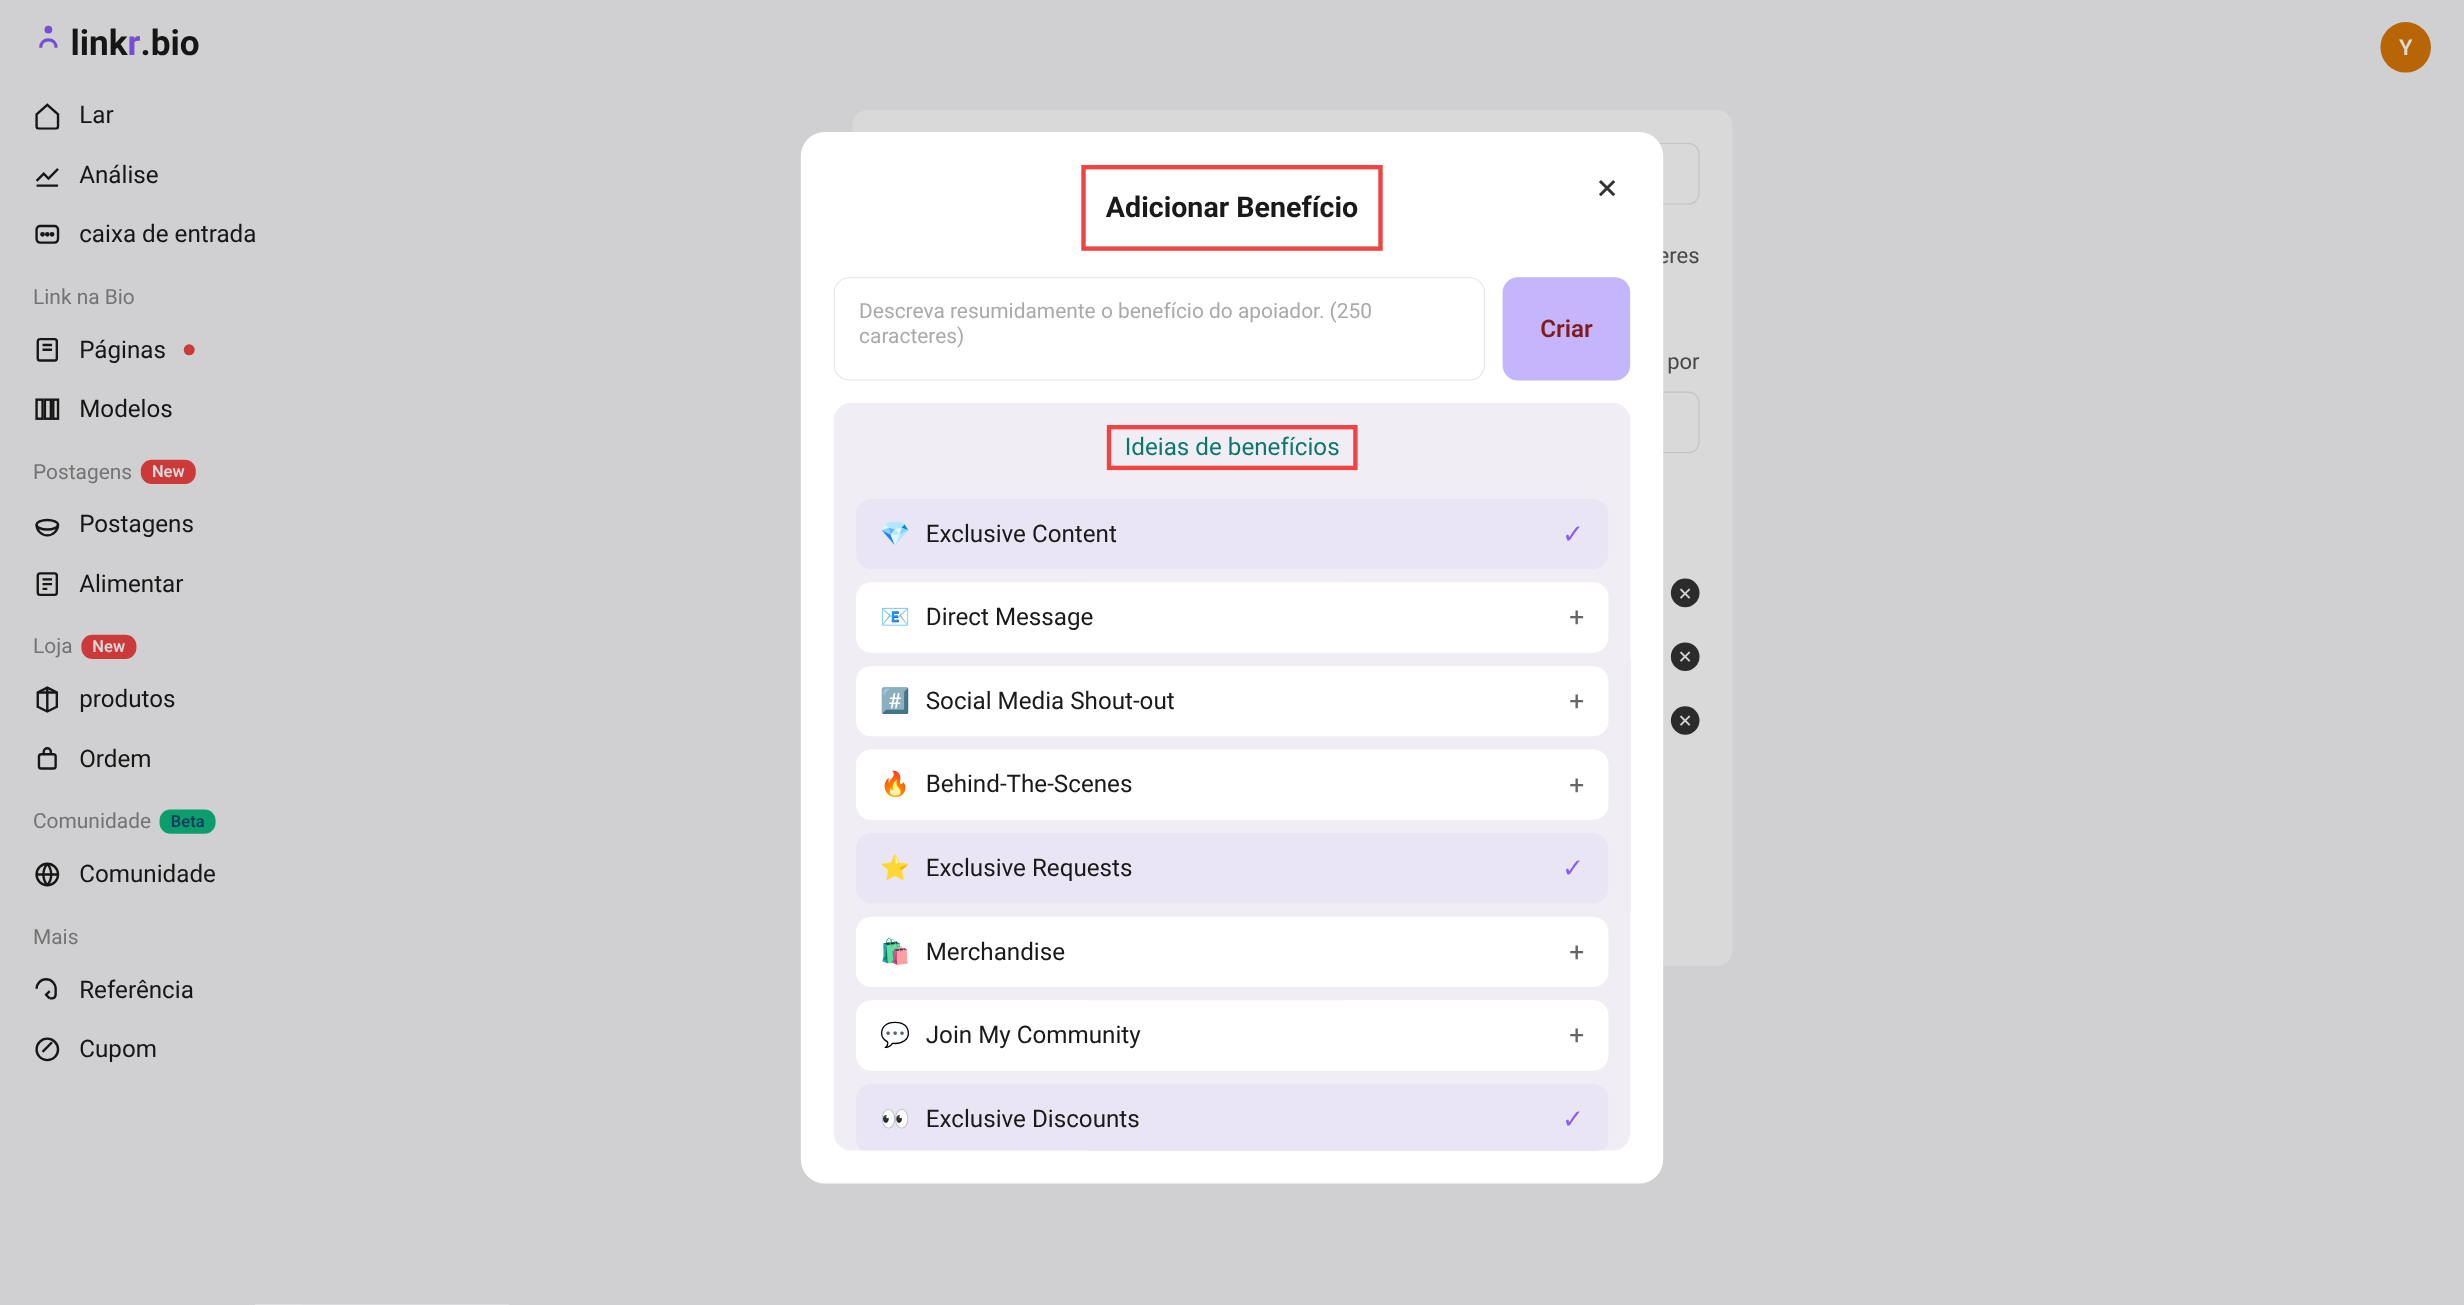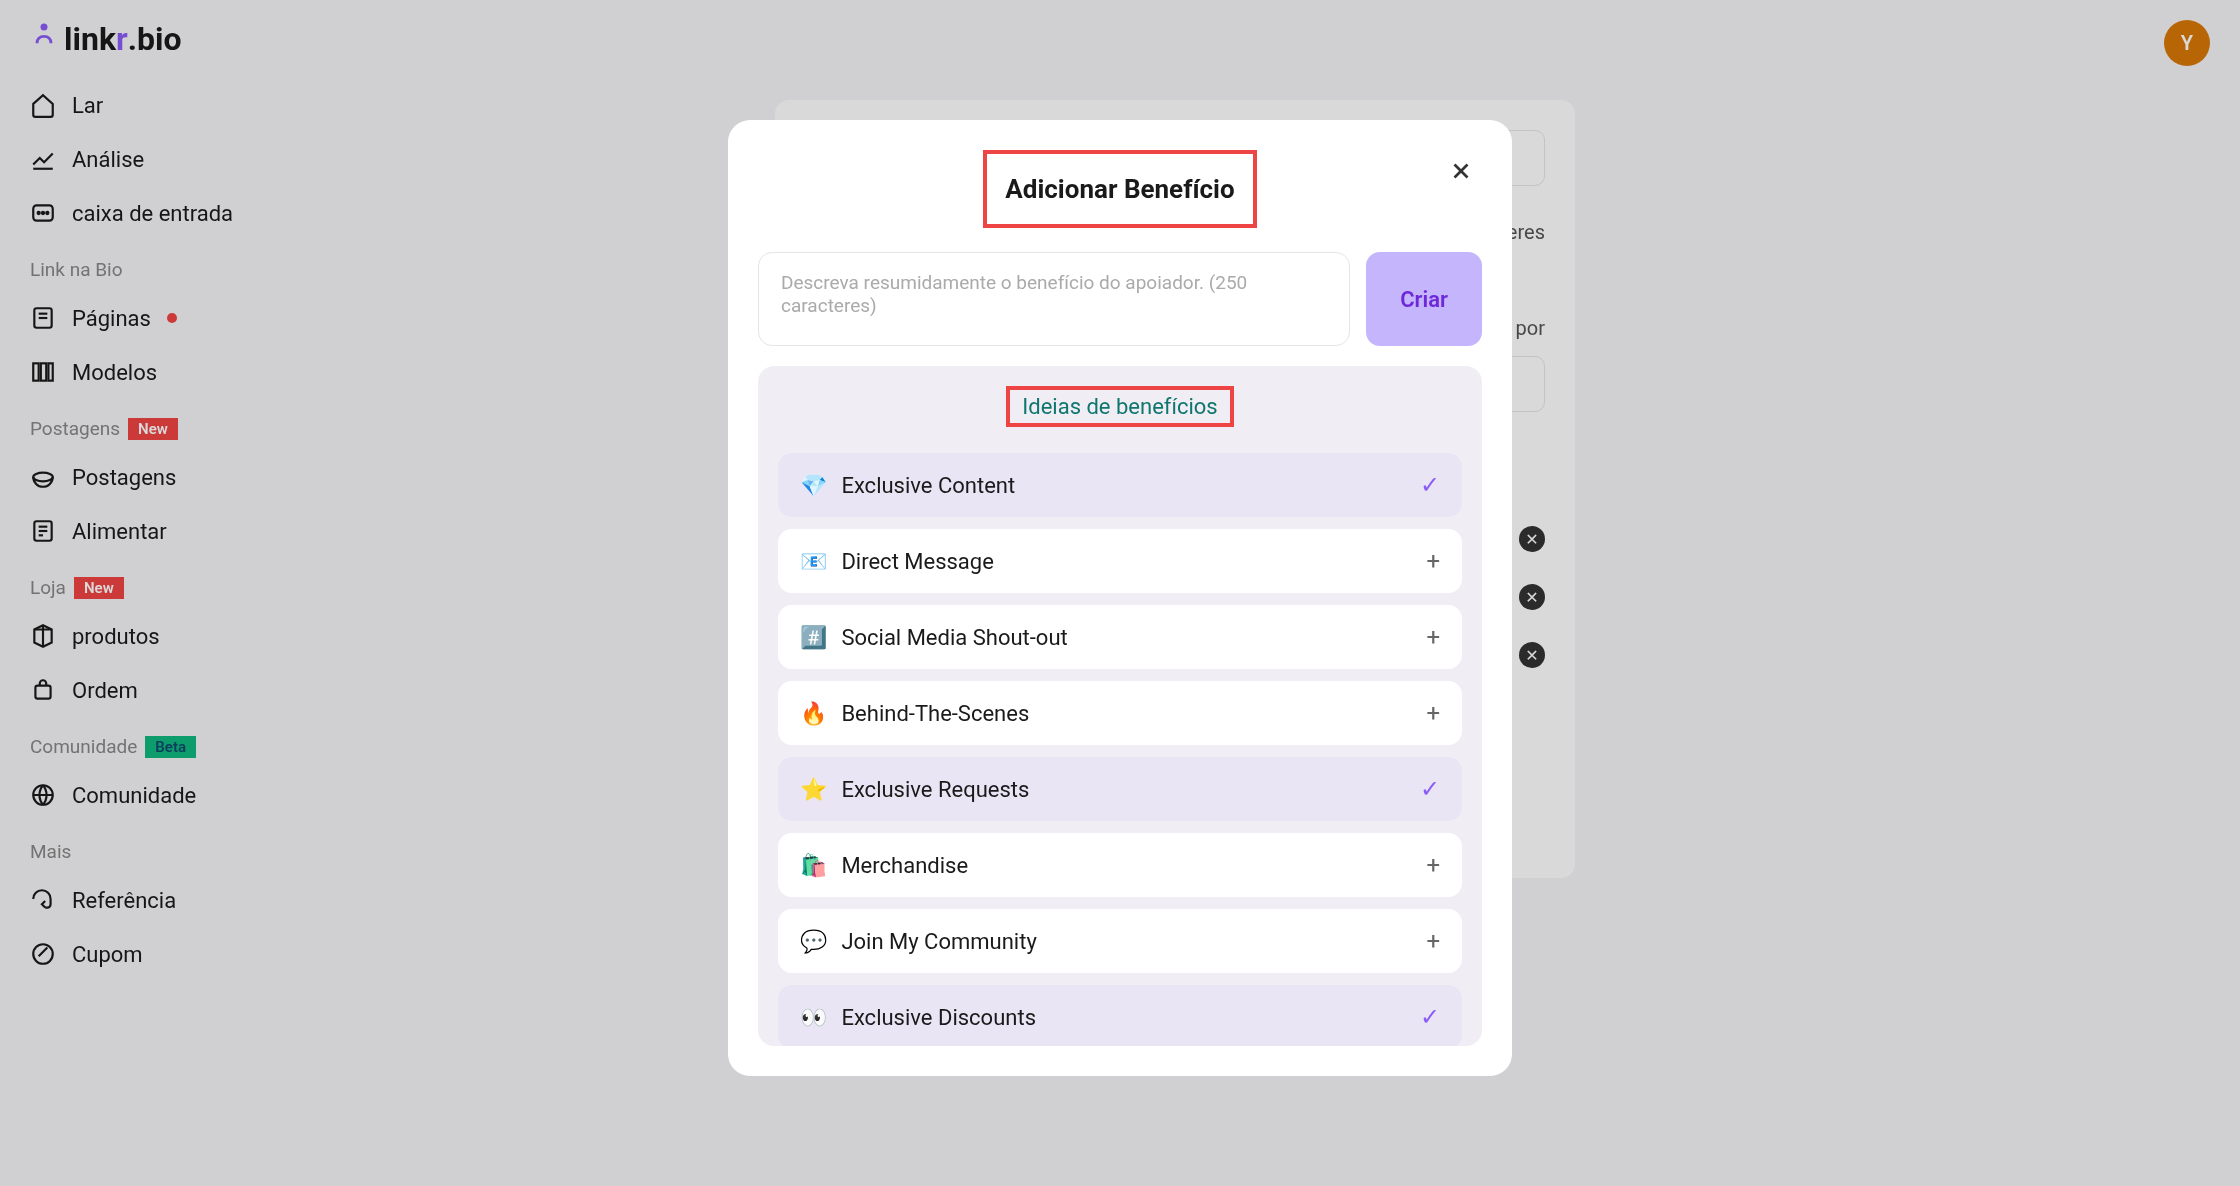--- a/index.html
+++ b/index.html
@@ -10,21 +10,21 @@
     
     .sidebar { width: 275px; background: #f5f5f7; padding: 20px 0; flex-shrink: 0; }
     .logo { display: flex; align-items: flex-start; padding: 0 30px 20px 30px; font-size: 32px; font-weight: 700; color: #1a1a1a; }
     .logo .purple { color: #8b5cf6; }
     .logo-icon { color: #8b5cf6; margin-right: 6px; font-size: 28px; }
     
     .nav-item { display: flex; align-items: center; padding: 14px 30px; font-size: 22px; color: #1a1a1a; cursor: pointer; gap: 16px; }
     .nav-icon { width: 26px; height: 26px; display: inline-flex; align-items: center; justify-content: center; }
     
     .nav-section { padding: 18px 30px 10px 30px; font-size: 19px; color: #888; display: flex; align-items: center; gap: 8px; }
-    .badge { font-size: 15px; padding: 2px 10px; border-radius: 0; font-weight: 600; }
+    .badge { font-size: 15px; padding: 2px 10px; border-radius: 10px; font-weight: 600; }
     .badge-new { background: #ef4444; color: white; }
     .badge-beta { background: #10b981; color: #0c4a6e; }
     .red-dot { width: 10px; height: 10px; background: #ef4444; border-radius: 50%; display: inline-block; }
     
     
     .main { flex: 1; position: relative; }
     .avatar { position: absolute; top: 20px; right: 30px; width: 46px; height: 46px; border-radius: 50%; background: #d97706; color: white; display: flex; align-items: center; justify-content: center; font-size: 20px; font-weight: 600; }
     
     .content-panel { position: absolute; top: 100px; left: 500px; width: 800px; background: white; border-radius: 14px; padding: 30px; }
     .content-row { display: flex; align-items: center; padding: 16px 0; color: #555; font-size: 20px; }
@@ -36,21 +36,21 @@
     
     
     .modal { position: absolute; top: 120px; left: 50%; transform: translateX(-50%); width: 784px; background: white; border-radius: 22px; z-index: 100; padding: 30px; }
     .modal-header { display: flex; align-items: center; justify-content: center; position: relative; margin-bottom: 24px; }
     .modal-title { font-size: 26px; font-weight: 700; color: #1a1a1a; border: 4px solid #ef4444; padding: 20px 18px; }
     .close-btn { position: absolute; right: 0; top: 0; width: 42px; height: 42px; display: flex; align-items: center; justify-content: center; cursor: pointer; font-size: 24px; color: #333; }
     
     .input-row { display: flex; gap: 16px; margin-bottom: 20px; }
     .benefit-input { flex: 1; border: 1px solid #e5e5e5; border-radius: 14px; padding: 18px 22px; font-size: 19px; color: #333; resize: none; height: 94px; }
     .benefit-input::placeholder { color: #aaa; }
-    .create-btn { background: #c4b5fd; color: #6d28d9; border: none; border-radius: 14px; padding: 0 28px; font-size: 22px; font-weight: 600; cursor: pointer; width: 116px; }
+    .create-btn { background: #c4b5fd; color: #7f1d1d; border: none; border-radius: 14px; padding: 0 28px; font-size: 22px; font-weight: 600; cursor: pointer; width: 116px; }
     
     .ideas-panel { background: #f0eef4; border-radius: 16px; padding: 20px; max-height: 680px; overflow-y: auto; }
     .ideas-title { text-align: center; font-size: 22px; color: #0f766e; padding: 4px 12px; border: 4px solid #ef4444; display: inline-block; margin-bottom: 16px; }
     .ideas-title-wrap { text-align: center; margin-bottom: 10px; }
     
     .idea-item { display: flex; align-items: center; background: white; border-radius: 14px; padding: 18px 22px; margin-bottom: 12px; font-size: 22px; color: #1a1a1a; cursor: pointer; }
     .idea-item.selected { background: #e9e5f5; }
     .idea-emoji { margin-right: 14px; font-size: 22px; }
     .idea-action { margin-left: auto; font-size: 24px; color: #666; }
     .idea-action.check { color: #8b5cf6; }

